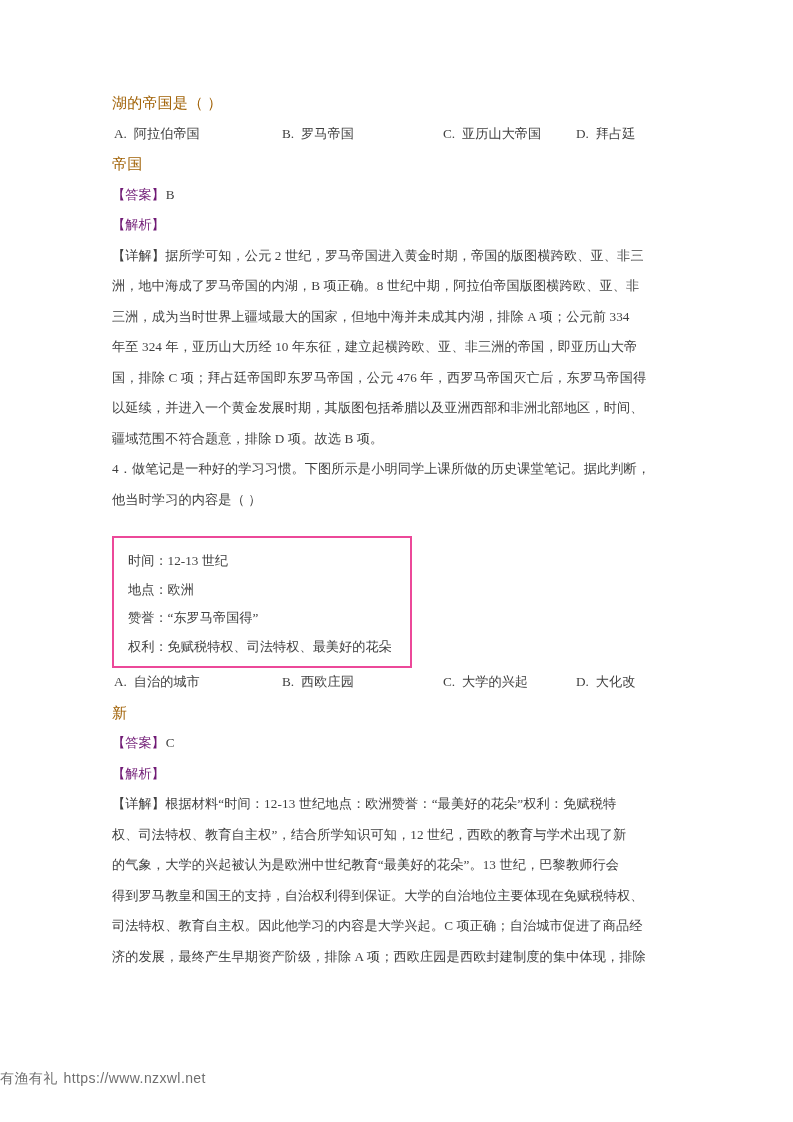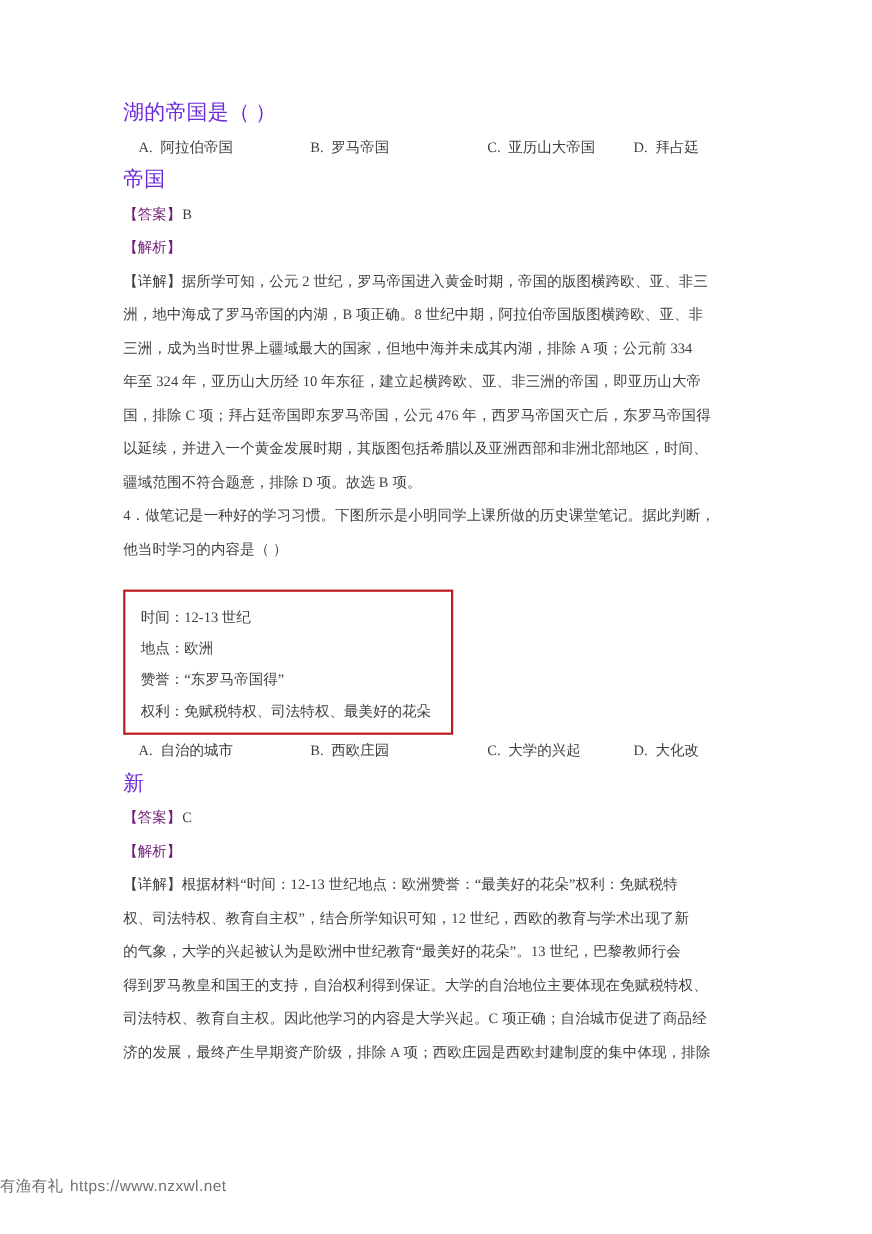--- a/index.html
+++ b/index.html
@@ -21,23 +21,23 @@
     box-sizing: border-box;
   }
   .content {
     position: absolute;
     left: 112px;
     top: 88px;
     width: 570px;
   }
   
   .line {
-    font-size: 19px;
-    line-height: 30.5px;
-    color: #6d28d9;
+    font-size: 15px;
+    line-height: 30.5px;
+    color: #a16207;
     white-space: nowrap;
     letter-spacing: 0.2px;
   }
   .para-line {
     font-size: 13.2px;
     line-height: 30.5px;
     color: #3f3f3f;
     white-space: nowrap;
     letter-spacing: 0.1px;
   }
@@ -53,21 +53,21 @@
     top: 0;
     white-space: nowrap;
     color: #3f3f3f;
   }
   .opt .lbl {
     font-family: "Liberation Serif", serif;
   }
   .opt .txt {
     margin-left: 7px;
   }
-  .opt-a { left: 14px; }
+  .opt-a { left: 2px; }
   .opt-b { left: 170px; }
   .opt-c { left: 331px; }
   .opt-d { left: 464px; }
   
   .tag {
     color: #701a75;
   }
   .tag-line {
     font-size: 13.2px;
     line-height: 30.5px;
@@ -77,21 +77,21 @@
     color: #3f3f3f;
     margin-left: 1px;
   }
   
   .note-box {
     position: absolute;
     left: 112px;
     top: 536px;
     width: 300px;
     height: 132px;
-    border: 2px solid #b91c1c;
+    border: 2px solid #ec4899;
     box-sizing: border-box;
     background: #ffffff;
   }
   .note-inner {
     padding: 9px 0 0 14px;
   }
   .note-row {
     font-size: 13.2px;
     line-height: 28.5px;
     color: #3f3f3f;

